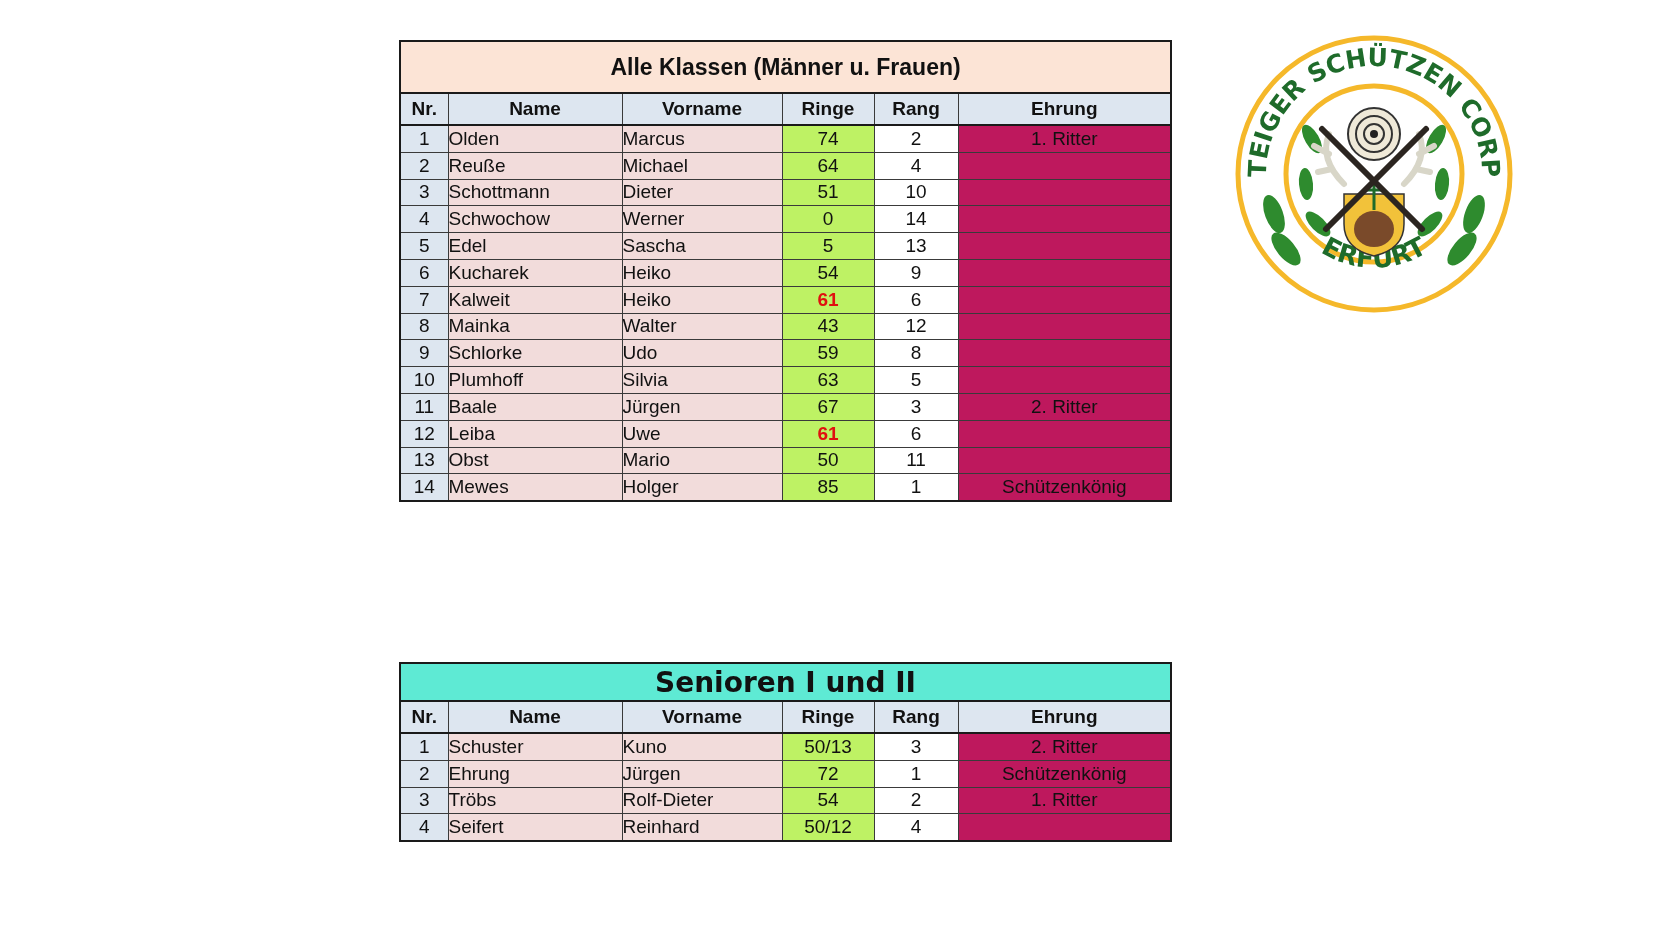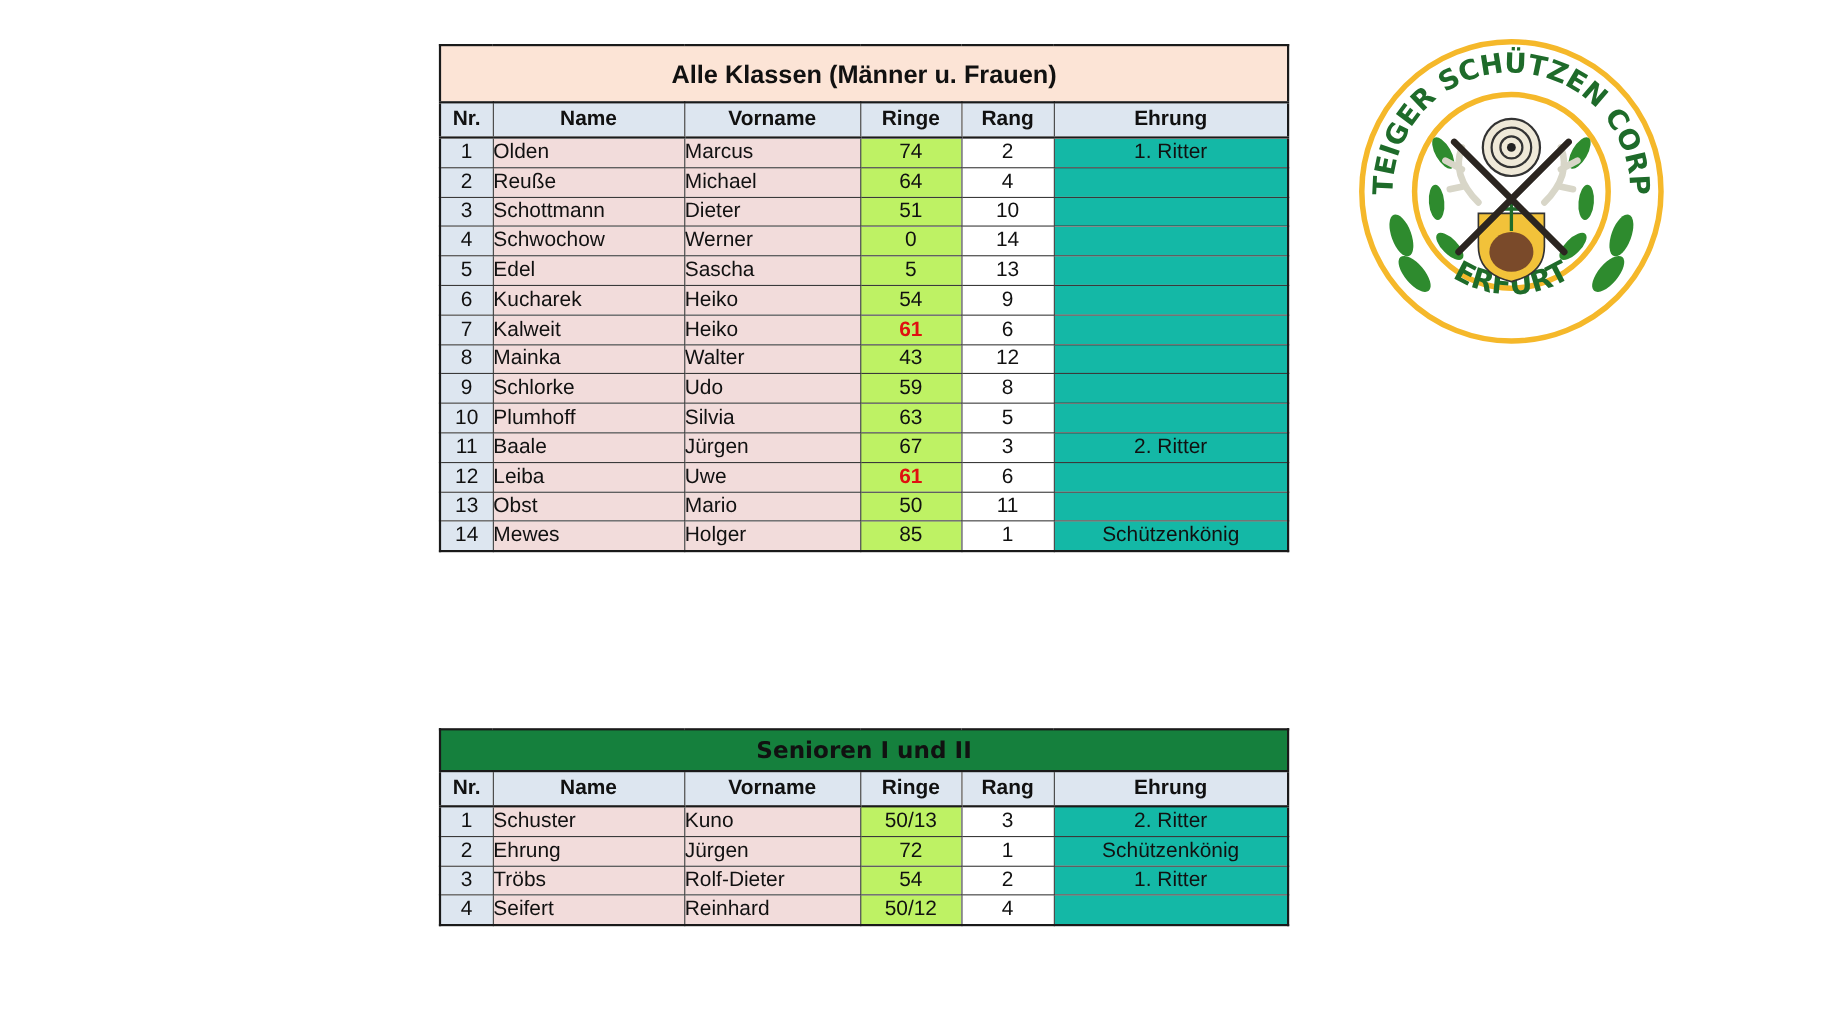--- a/index.html
+++ b/index.html
@@ -10,32 +10,32 @@
                 border: 2px solid #1a1a1a; }
   table.sheet td, table.sheet th { border: 1px solid #3a3a3a; padding: 0; overflow: hidden; white-space: nowrap; }
 
   #t1 { left: 399px; top: 40px; width: 771px; }
   #t2 { left: 399px; top: 662px; width: 771px; }
 
   .title-cell { background: #d9d9d9; height: 103px; text-align: center; font-weight: bold;
                 font-size: 24px; border-bottom: 2px solid #1a1a1a !important; }
   .class-cell { background: #fce4d6; height: 50px; text-align: center; font-weight: bold; font-size: 23px;
                 border-bottom: 2px solid #1a1a1a !important; }
-  .senior-cell { background: #15803d; height: 36px; text-align: center; font-weight: bold; font-size: 21px;
+  .senior-cell { background: #5eead4; height: 36px; text-align: center; font-weight: bold; font-size: 28px;
                  font-family: "DejaVu Sans", sans-serif; border-bottom: 2px solid #1a1a1a !important; }
 
   th.hdr { background: #dde6f0; font-weight: bold; font-size: 19px; height: 30px;
            border-bottom: 2px solid #1a1a1a !important; }
   tr.row td { height: 25.8px; font-size: 19px; }
   td.nr { background: #dde6f0; text-align: center; }
   td.name, td.vorname { background: #f2dcdb; text-align: left; padding-left: 5px; }
   td.ringe { background: #bef264; text-align: center; }
   td.ringe.hl { color: #e01010; font-weight: bold; }
   td.rang { background: #ffffff; text-align: center; }
-  td.ehrung { background: #14b8a6; text-align: center; }
+  td.ehrung { background: #be185d; text-align: center; }
 
   #logo { position: absolute; left: 1234px; top: 34px; width: 280px; height: 280px; }
 </style>
 </head>
 <body>
 
 <table class="sheet" id="t1">
   <colgroup>
     <col style="width:48px">
       <col style="width:174px">

